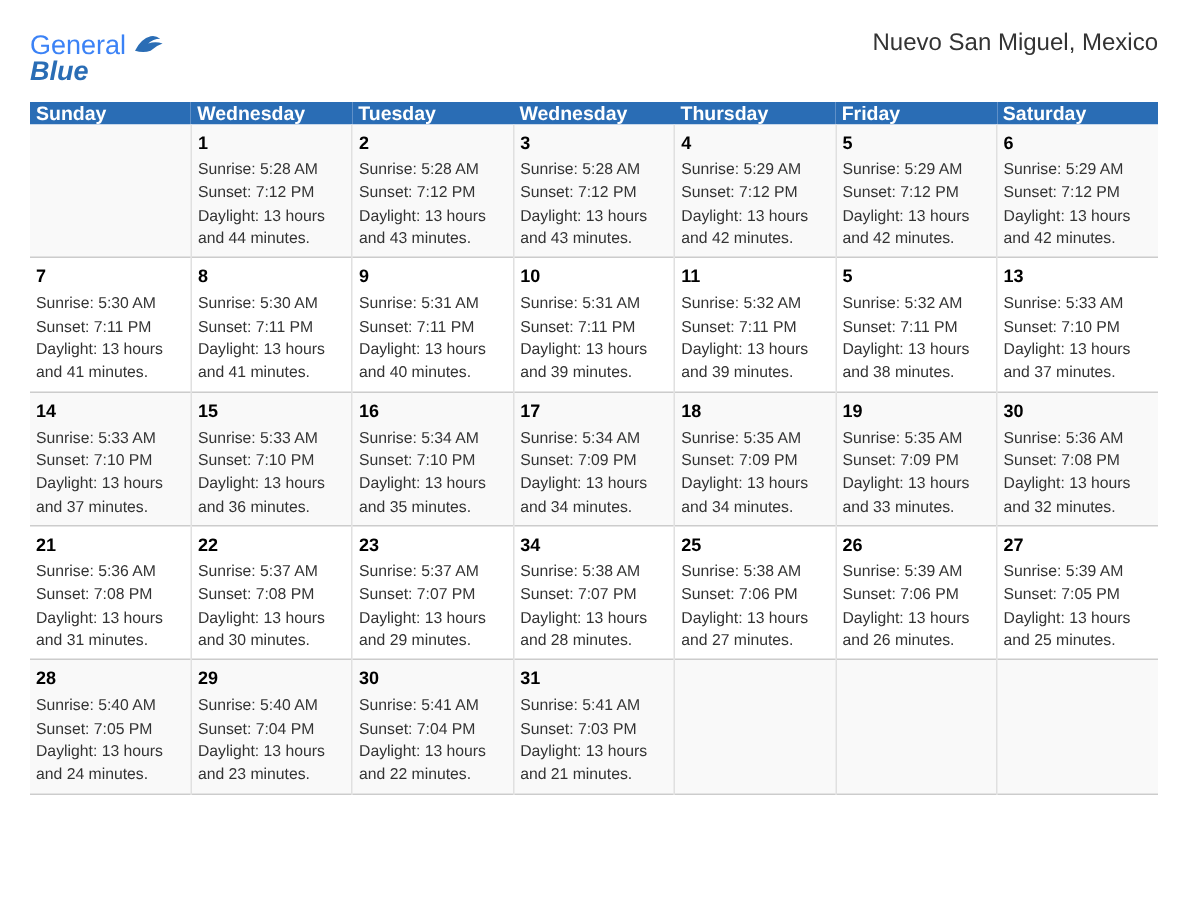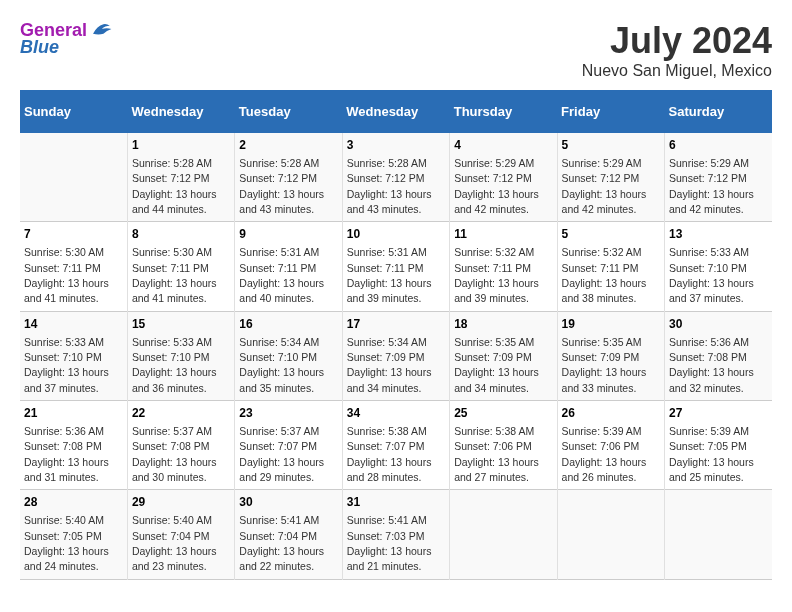--- a/index.html
+++ b/index.html
@@ -15,22 +15,22 @@
       justify-content: space-between;
       align-items: flex-start;
       margin-bottom: 10px;
     }
     .logo {
       display: flex;
       align-items: center;
     }
     .logo-text-general {
       font-size: 18px;
-      font-weight: bold;
-      color: #a21caf;
+      font-weight: normal;
+      color: #3b82f6;
     }
     .logo-text-blue {
       font-size: 18px;
       font-weight: bold;
       color: #2a6db5;
     }
     .logo-icon {
       width: 24px;
       height: 24px;
       margin-left: 2px;
@@ -50,21 +50,21 @@
       color: #333;
     }
     table {
       width: 100%;
       border-collapse: collapse;
       font-size: 11px;
     }
     thead tr th {
       background-color: #2a6db5;
       color: #fff;
-      padding: 14px 4px;
+      padding: 0 4px;
       text-align: left;
       font-size: 13px;
       font-weight: bold;
     }
     tbody tr {
       border-bottom: 1px solid #ccc;
     }
     tbody tr:nth-child(odd) {
       background-color: #f9f9f9;
     }
@@ -102,21 +102,20 @@
       <div style="display:flex;align-items:center;">
         <span class="logo-text-general">General</span>
         <svg class="logo-icon" viewBox="0 0 30 24" xmlns="http://www.w3.org/2000/svg">
           <path d="M5,18 Q10,8 18,6 Q22,5 26,8 Q20,8 16,12 Q22,10 28,12 Q22,14 18,18 Q12,20 5,18Z" fill="#2a6db5"></path>
         </svg>
       </div>
       <span class="logo-text-blue" style="display:block;margin-top:-4px;font-style:italic;">Blue</span>
     </div>
   </div>
   <div class="title-block">
-    <h1>July 2024</h1>
     <h2>Nuevo San Miguel, Mexico</h2>
   </div>
 </div>
 
 <table>
   <thead>
     <tr>
     <th>Sunday</th>
         <th>Wednesday</th>
         <th>Tuesday</th>

